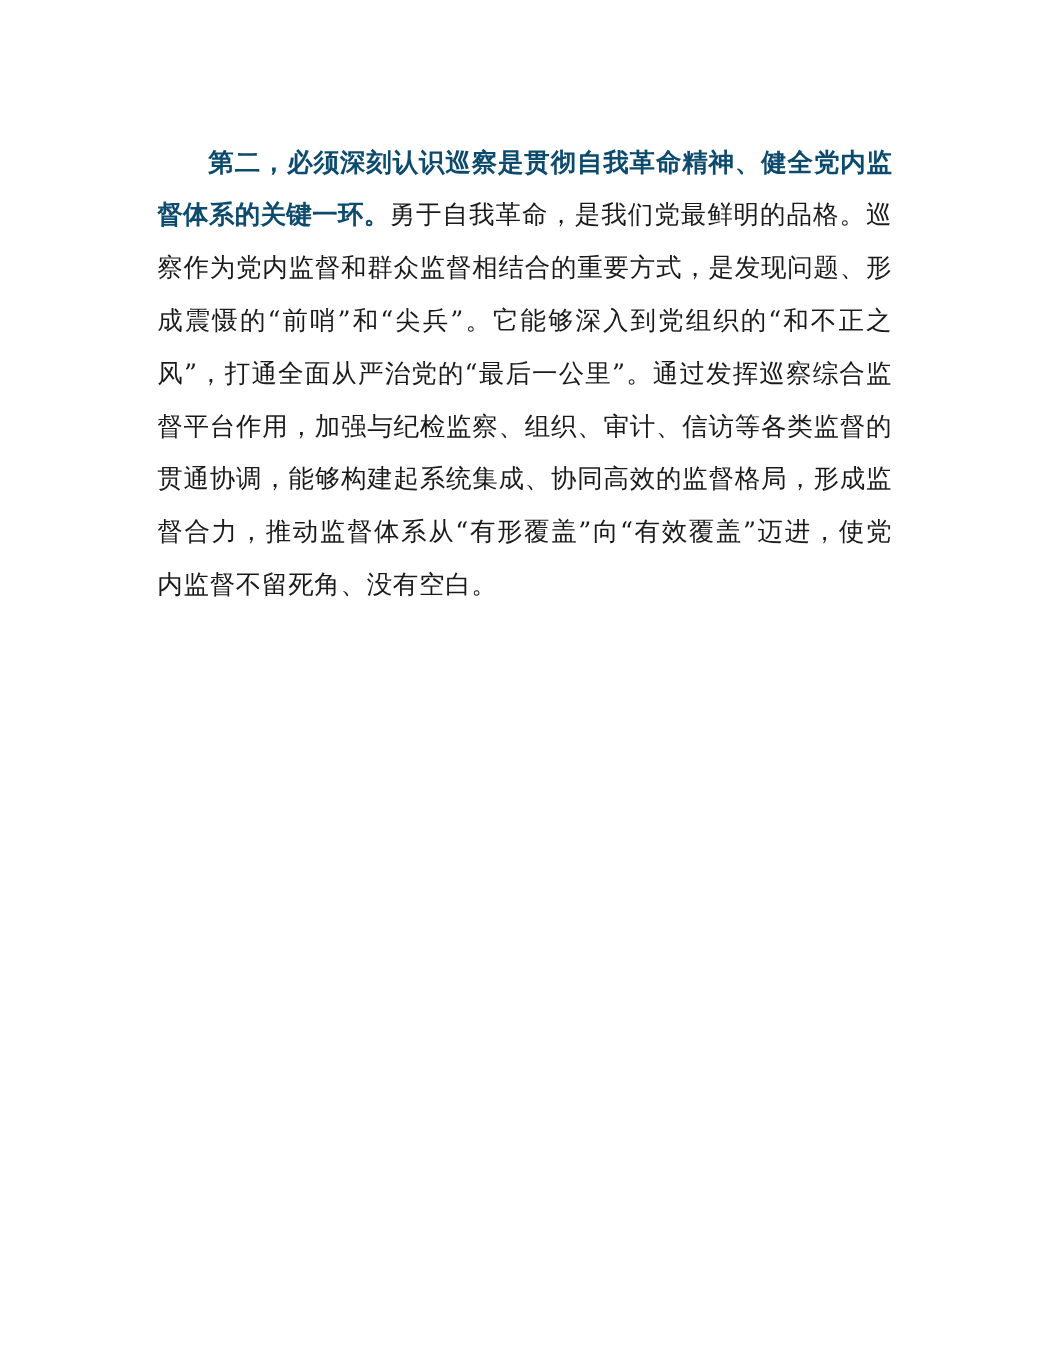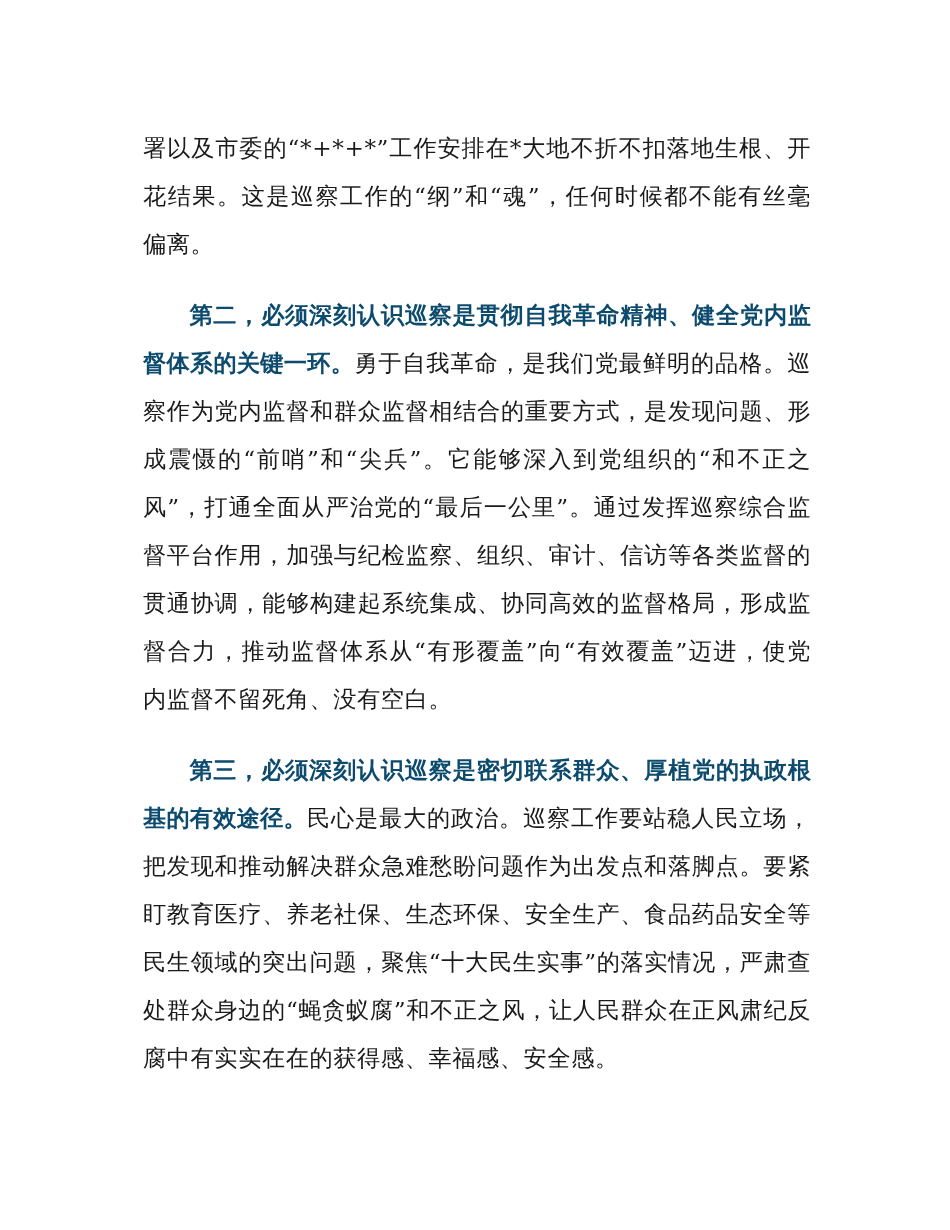--- a/index.html
+++ b/index.html
@@ -27,18 +27,16 @@
     font-family: "DejaVu Sans", "Liberation Sans", sans-serif;
     font-weight: bold;
     color: #0c4a6e;
     letter-spacing: 0;
   }
 </style>
 </head>
 <body>
 
 <div class="page">
-  <p class="para"><span>署以及市委的“*+*+*”工作安排在*大地不折不扣落地生根、开花结果。这是巡察工作的“纲”和“魂”，任何时候都不能有丝毫偏离。</span></p>
 
   <p class="para indent"><span class="bold">第二，必须深刻认识巡察是贯彻自我革命精神、健全党内监督体系的关键一环。</span><span>勇于自我革命，是我们党最鲜明的品格。巡察作为党内监督和群众监督相结合的重要方式，是发现问题、形成震慑的“前哨”和“尖兵”。它能够深入到党组织的“和不正之风”，打通全面从严治党的“最后一公里”。通过发挥巡察综合监督平台作用，加强与纪检监察、组织、审计、信访等各类监督的贯通协调，能够构建起系统集成、协同高效的监督格局，形成监督合力，推动监督体系从“有形覆盖”向“有效覆盖”迈进，使党内监督不留死角、没有空白。</span></p>
 
-  <p class="para indent"><span class="bold">第三，必须深刻认识巡察是密切联系群众、厚植党的执政根基的有效途径。</span><span>民心是最大的政治。巡察工作要站稳人民立场，把发现和推动解决群众急难愁盼问题作为出发点和落脚点。要紧盯教育医疗、养老社保、生态环保、安全生产、食品药品安全等民生领域的突出问题，聚焦“十大民生实事”的落实情况，严肃查处群众身边的“蝇贪蚁腐”和不正之风，让人民群众在正风肃纪反腐中有实实在在的获得感、幸福感、安全感。</span></p>
 </div>
 
 </body></html>

